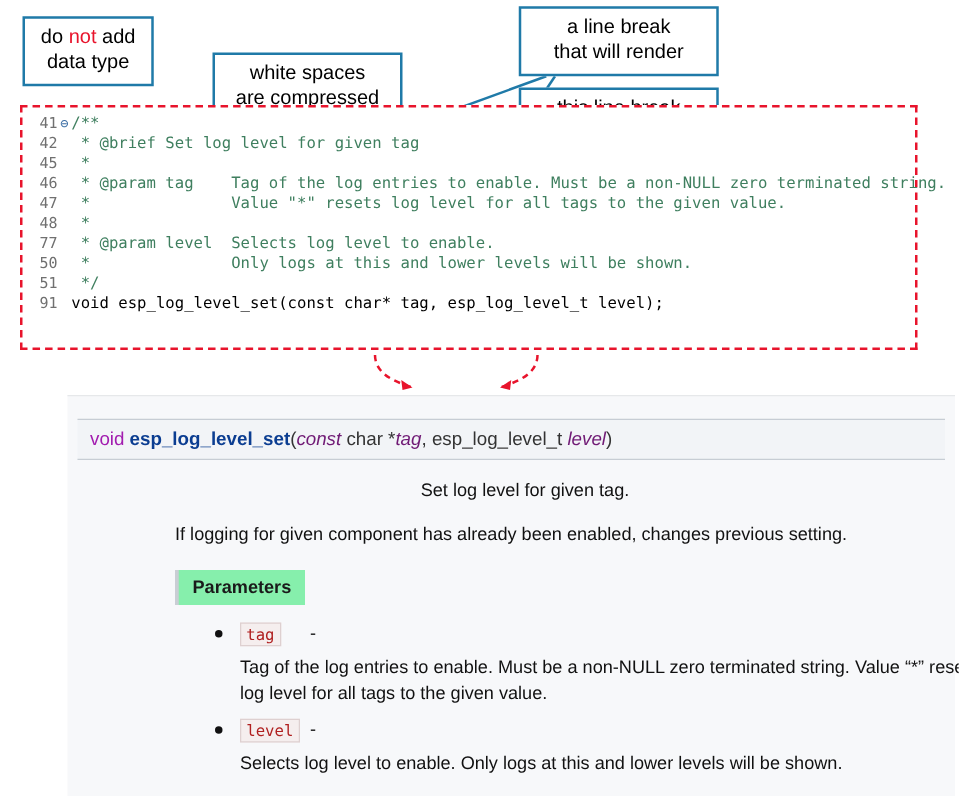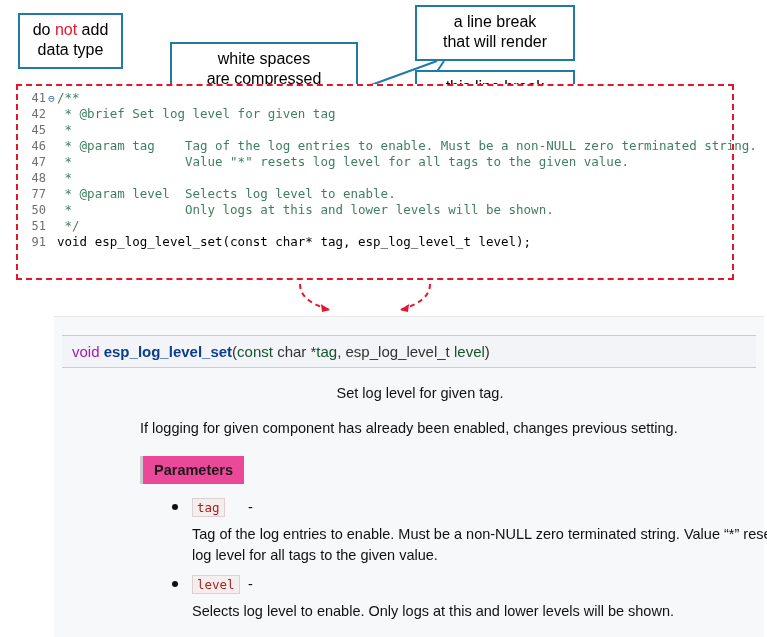--- a/index.html
+++ b/index.html
@@ -25,21 +25,21 @@
     line-height: 1.28;
     text-align: center;
     padding: 5px 8px;
     box-sizing: border-box;
   }
   .callout .red {
     color: #e8142c;
   }
 
   #callout-datatype { left: 18px;  top: 13px;  width: 105px; height: 56px; }
-  #callout-spaces   { left: 170px; top: 42px;  width: 188px; height: 56px; }
+  #callout-spaces   { left: 170px; top: 42px;  width: 152px; height: 56px; }
   #callout-break-render { left: 415px; top: 5px; width: 160px; height: 56px; }
   #callout-break-norender { left: 415px; top: 70px; width: 160px; height: 56px; }
 
   
   #connectors {
     position: absolute;
     left: 0; top: 0;
     width: 767px; height: 637px;
     pointer-events: none;
   }
@@ -101,37 +101,37 @@
     background: #f2f4f7;
     border-top: 1px solid #c7cdd4;
     border-bottom: 1px solid #c7cdd4;
     padding: 7px 10px;
     font-size: 15px;
     color: #1a1a1a;
     box-sizing: border-box;
   }
   #doc-signature .fnname { color: #0b3d91; font-weight: bold; }
   #doc-signature .type   { color: #a21caf; }
-  #doc-signature .ital   { color: #14532d; }
+  #doc-signature .ital   { font-style: italic; color: #701a75; }
   #doc-signature .plain  { color: #333333; }
 
   .doc-para {
     position: absolute;
     font-size: 14.5px;
     color: #111111;
     line-height: 1.45;
   }
   #doc-para-1 { left: 86px; top: 66px; width: 560px; text-align: center; }
   #doc-para-2 { left: 86px; top: 101px; width: 600px; }
 
   #params-header {
     position: absolute;
     left: 86px;
     top: 139px;
-    background: #ec4899;
+    background: #86efac;
     border-left: 3px solid #c9ced4;
     padding: 6px 11px;
     font-size: 14.5px;
     font-weight: bold;
     color: #1a1a1a;
   }
 
   .param-item {
     position: absolute;
     left: 118px;

